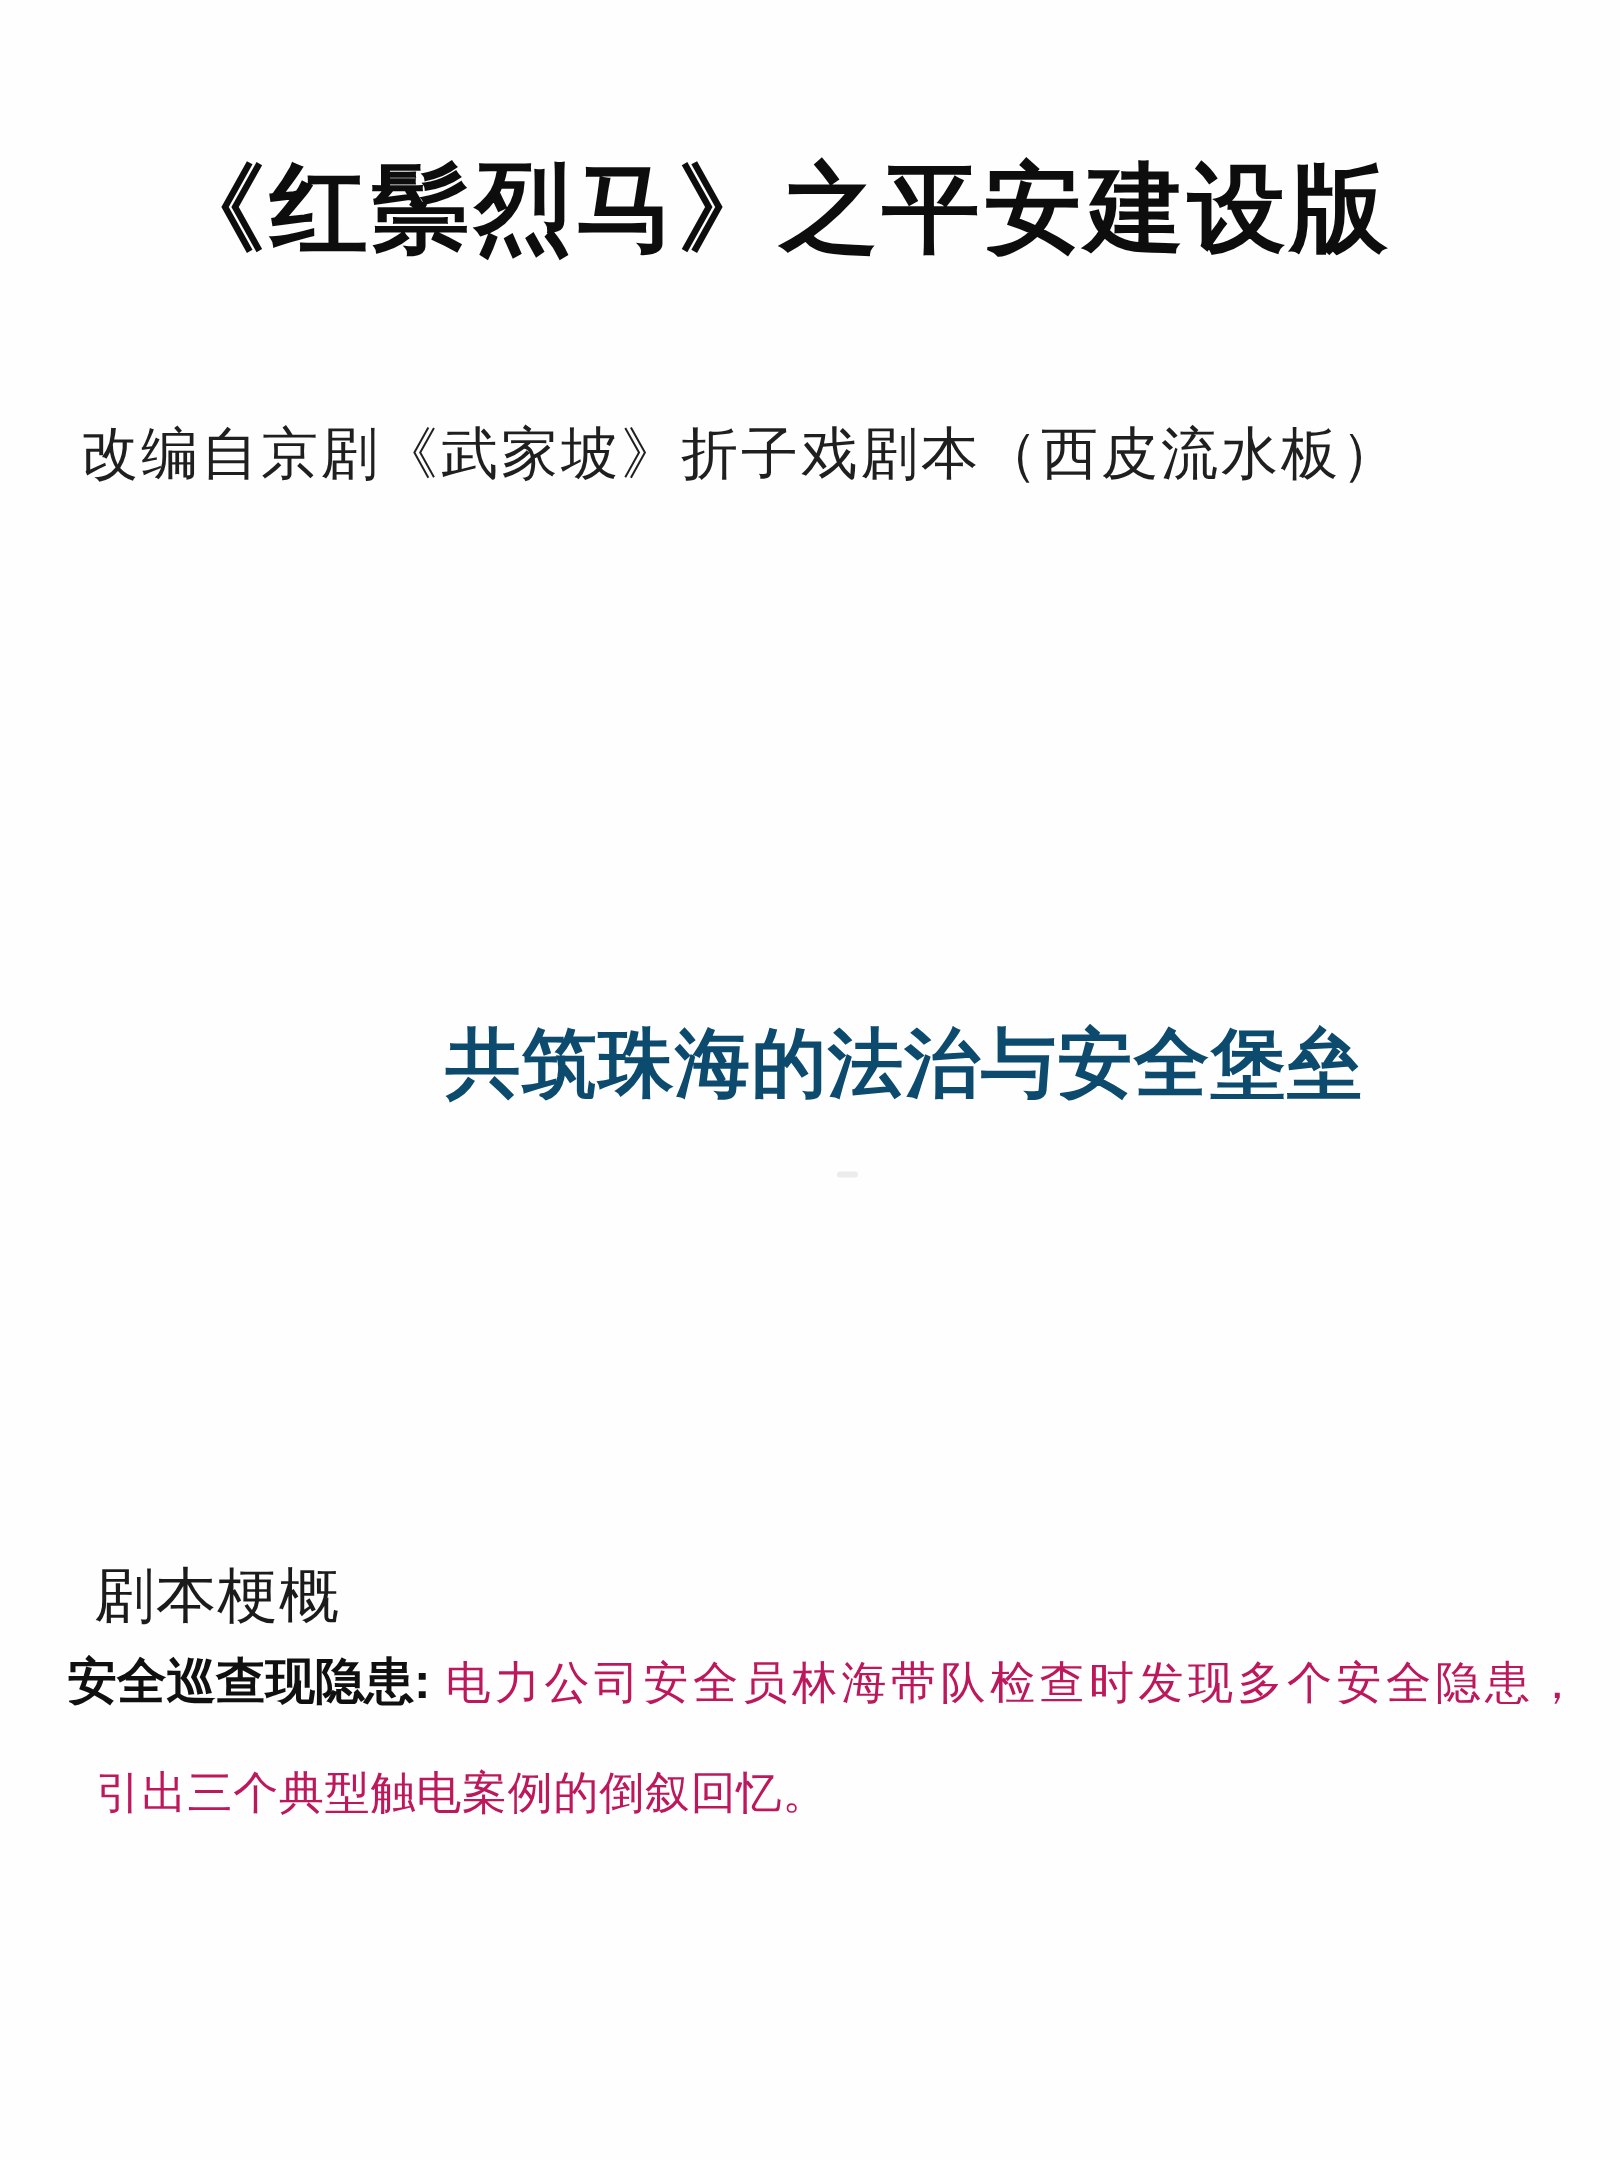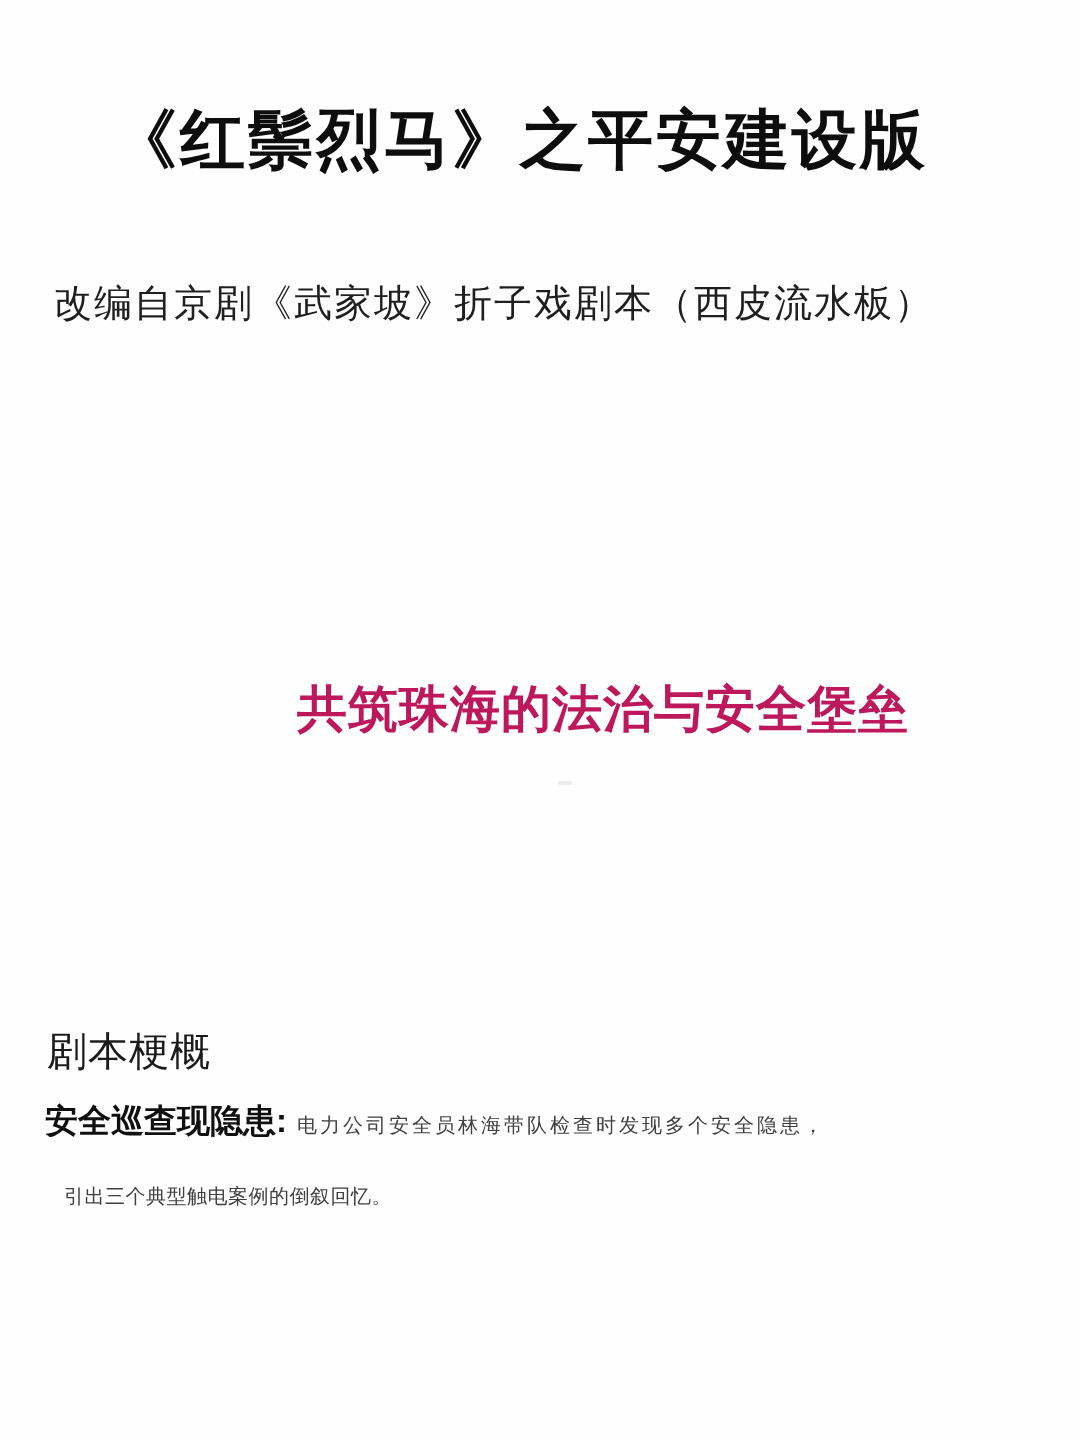--- a/index.html
+++ b/index.html
@@ -56,37 +56,37 @@
   .essay-heading {
     position: absolute;
     top: 682px;
     left: 297px;
     margin: 0;
     font-family: "Liberation Sans", "DejaVu Sans", sans-serif;
     font-weight: 800;
     font-size: 50px;
     line-height: 1.1;
     letter-spacing: 1px;
-    color: #be185d;
+    color: #0c4a6e;
   }
   .smudge {
     position: absolute;
     top: 781px;
     left: 558px;
     width: 14px;
     height: 4px;
     border-radius: 2px;
     background: #ececec;
   }
   .section-title {
     position: absolute;
     top: 1030px;
     left: 47px;
-    margin: 0;
-    font-family: Liberation Serif, serif;
+    margin: 16px;
+    font-family: Liberation Mono, monospace;
     font-weight: 400;
     font-size: 40px;
     line-height: 1.1;
     letter-spacing: 1px;
     color: #1b1b1b;
   }
   .body-line {
     position: absolute;
     margin: 0;
     white-space: nowrap;
@@ -97,22 +97,22 @@
     font-family: "Liberation Sans", "DejaVu Sans", sans-serif;
     font-weight: 700;
     font-size: 33px;
     letter-spacing: 0;
     color: #101010;
     margin-top: 44px;
   }
   .body-line .serif-text {
     font-family: "Liberation Serif", "DejaVu Serif", serif;
     font-weight: 400;
-    font-size: 20px;
-    color: #404040;
+    font-size: 30px;
+    color: #be185d;
   }
   .body-line .after-lead { margin-left: 10px; }
   .ls-wide   { letter-spacing: 3px; }
   .ls-mid    { letter-spacing: 2.5px; }
   .ls-narrow { letter-spacing: 2px; }
   .ls-tight  { letter-spacing: 0.5px; }
   #line-1 { top: 1101px; left: 45px; }
   #line-2 { top: 1176px; left: 64px; }
   #line-3 { top: 1245px; left: 45px; }
   #line-4 { top: 1316px; left: 48px; }

